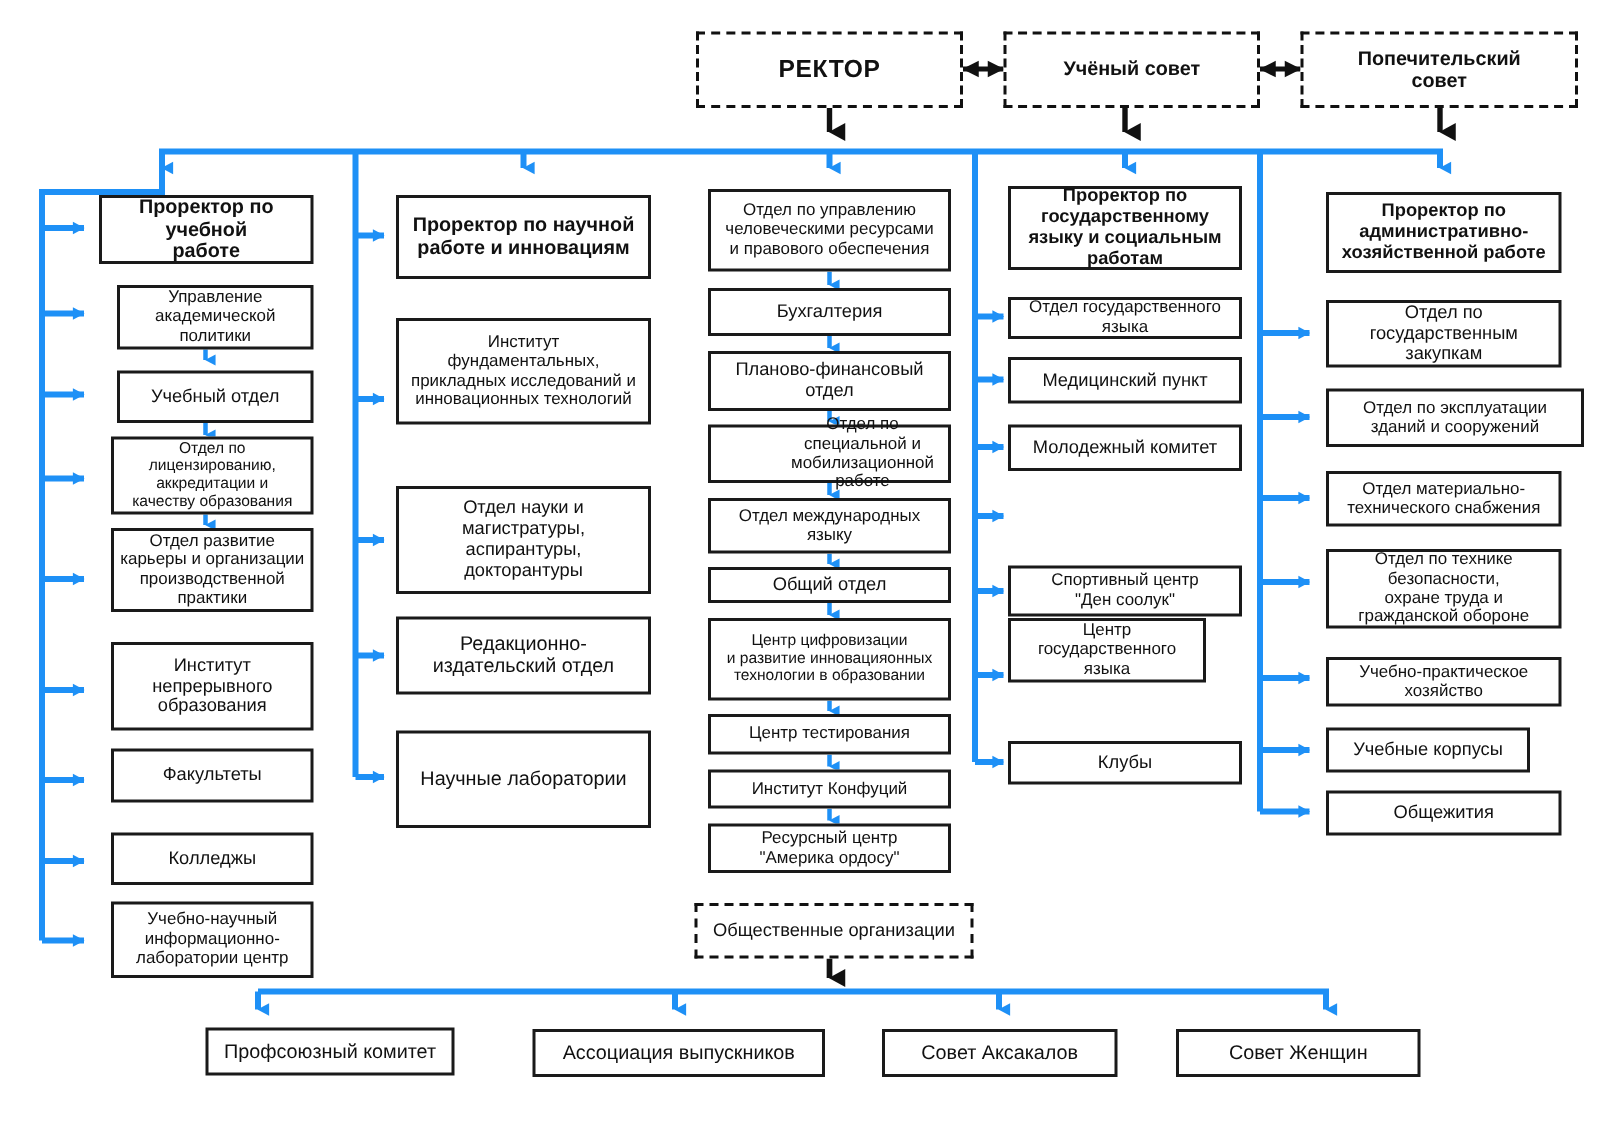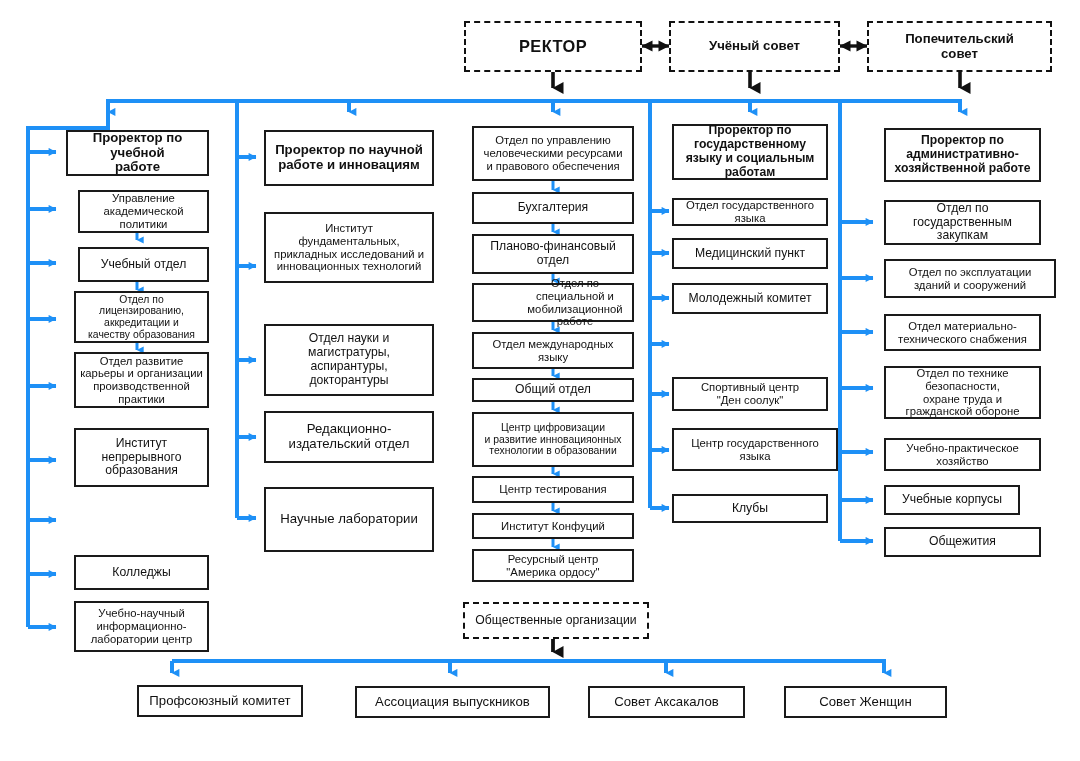--- a/index.html
+++ b/index.html
@@ -169,20 +169,21 @@
 лицензированию,
 аккредитации и
 качеству образования</div>
   <div class="box f11" style="left:74px;top:352px;width:135px;height:56px;">Отдел развитие
 карьеры и организации
 производственной
 практики</div>
   <div class="box f12" style="left:74px;top:428px;width:135px;height:59px;">Институт
 непрерывного
 образования</div>
+  <div class="box f12" style="left:74px;top:499px;width:135px;height:36px;">Факультеты</div>
   <div class="box f12" style="left:74px;top:555px;width:135px;height:35px;">Колледжы</div>
   <div class="box f11" style="left:74px;top:601px;width:135px;height:51px;">Учебно-научный
 информационно-
 лаборатории центр</div>
 
   <div class="box bold f13" style="left:264px;top:130px;width:170px;height:56px;">Проректор по научной
 работе и инновациям</div>
   <div class="box f11" style="left:264px;top:212px;width:170px;height:71px;">Институт
 фундаментальных,
 прикладных исследований и
@@ -217,21 +218,21 @@
   <div class="box bold f12" style="left:672px;top:124px;width:156px;height:56px;">Проректор по
 государственному
 языку и социальным
 работам</div>
   <div class="box f11" style="left:672px;top:198px;width:156px;height:28px;">Отдел государственного
 языка</div>
   <div class="box f12" style="left:672px;top:238px;width:156px;height:31px;">Медицинский пункт</div>
   <div class="box f12" style="left:672px;top:283px;width:156px;height:31px;">Молодежный комитет</div>
   <div class="box f11" style="left:672px;top:377px;width:156px;height:34px;">Спортивный центр
 "Ден соолук"</div>
-  <div class="box f11" style="left:672px;top:428px;width:166px;height:43px;">Центр государственного
+  <div class="box f11" style="left:672px;top:412px;width:132px;height:43px;">Центр государственного
 языка</div>
   <div class="box f12" style="left:672px;top:494px;width:156px;height:29px;">Клубы</div>
 
   <div class="box bold f12" style="left:884px;top:128px;width:157px;height:54px;">Проректор по
 административно-
 хозяйственной работе</div>
   <div class="box f12" style="left:884px;top:200px;width:157px;height:45px;">Отдел по
 государственным
 закупкам</div>
   <div class="box f11" style="left:884px;top:259px;width:172px;height:39px;">Отдел по эксплуатации

